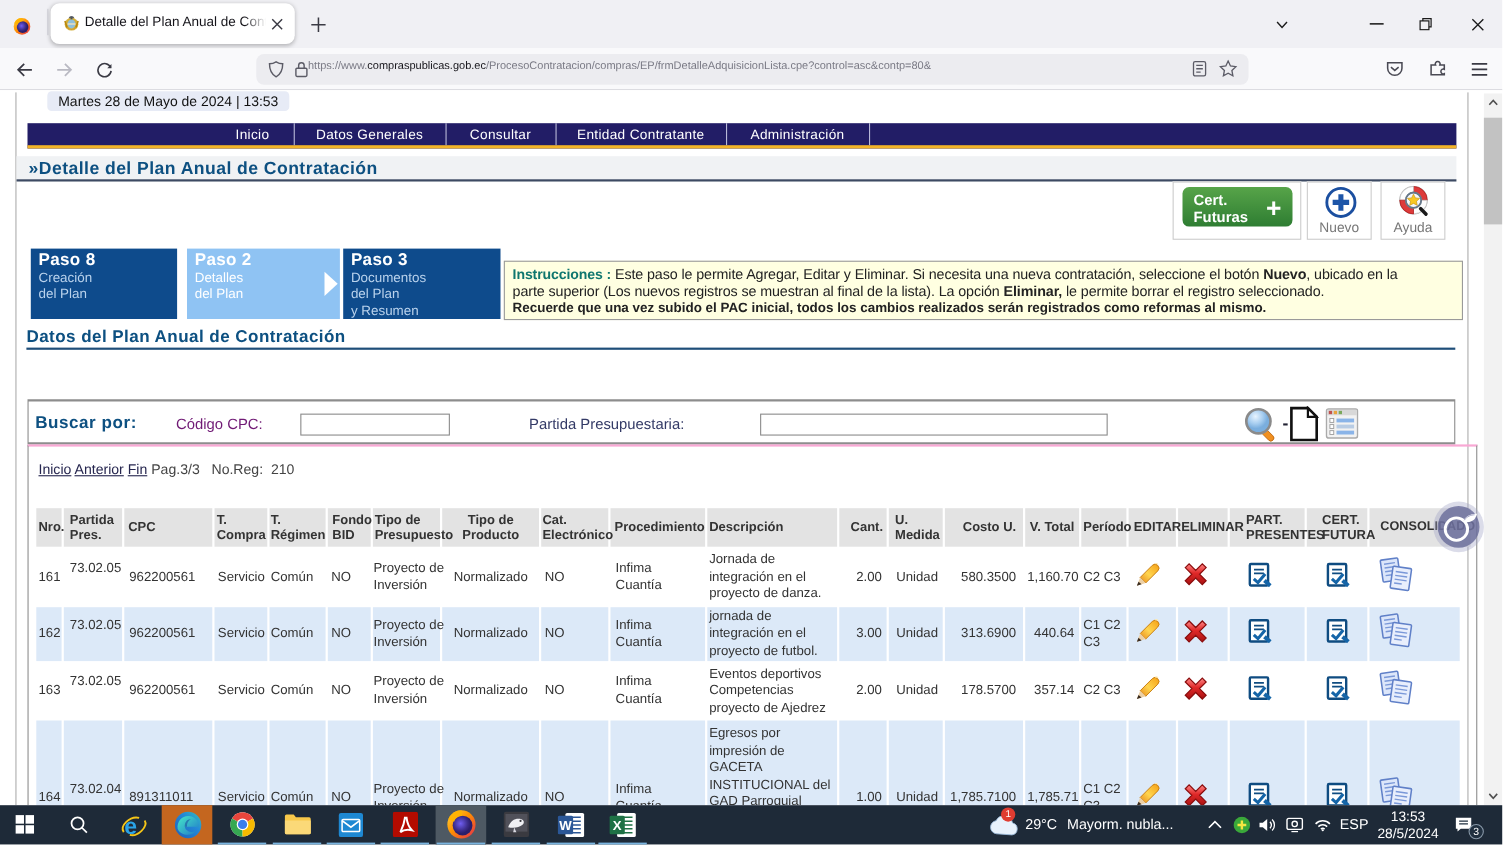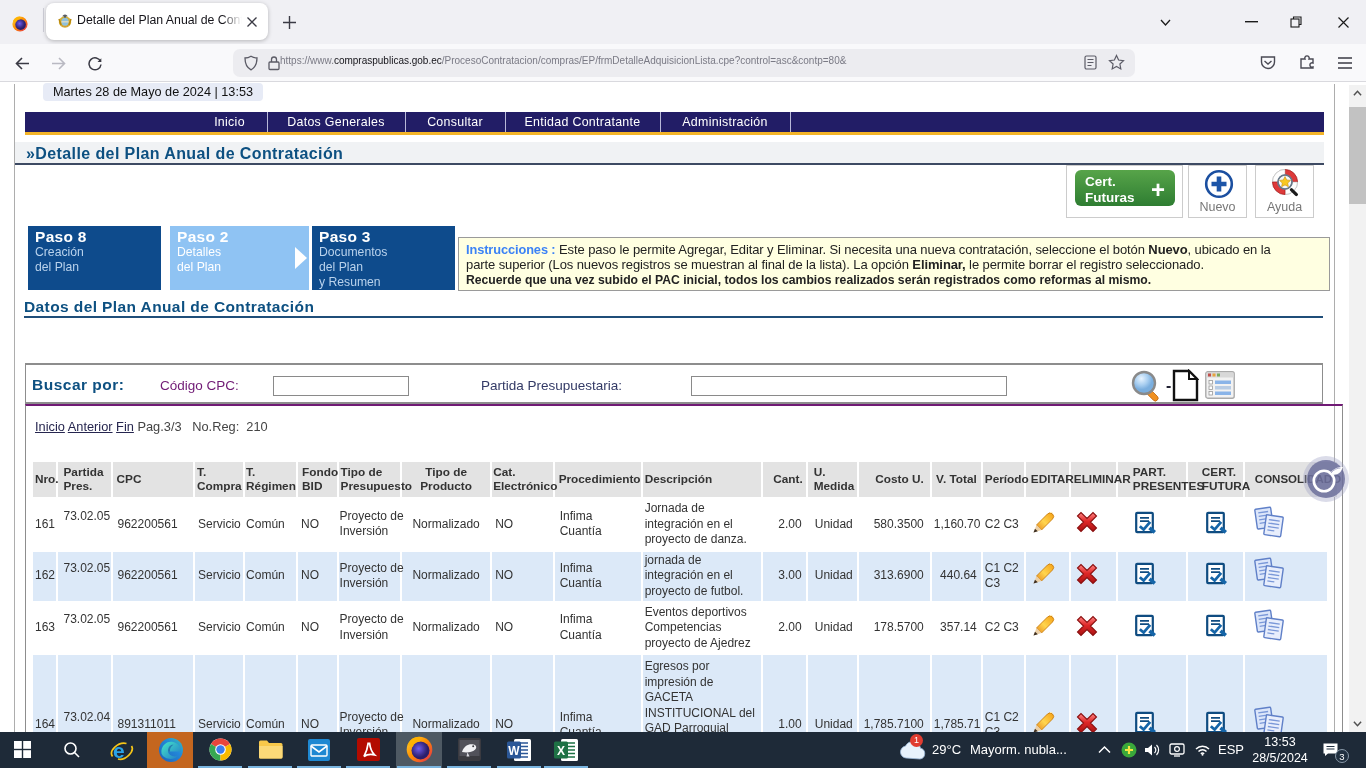--- a/index.html
+++ b/index.html
@@ -36,21 +36,21 @@
 .paso b { font-size:15.5px; letter-spacing:.3px; display:block; line-height:16px; }
 .paso .sub { font-size:12.2px; line-height:15px; margin-top:0px; }
 #instr { position:absolute; left:458px; top:155px; width:872px; height:54px; background:#ffffe1; border:1px solid #9a9a9a; font-size:13px; color:#222; padding:4px 6px 0 7px; line-height:15px; letter-spacing:-0.1px; }
 #datoshead { position:absolute; left:24px; top:216px; width:1299px; height:20px; border-bottom:2px solid #1f4e79; }
 #datoshead span { font-size:15.5px; font-weight:bold; color:#0d5081; letter-spacing:0.4px; }
 .datarow { position:absolute; left:24px; width:1299px; height:22px; font-size:12.8px; line-height:21px; border:1px solid #b9b9b9; }
 .datarow .lbl { position:absolute; left:20px; color:#333a66; }
 .datarow .val { position:absolute; left:433px; color:#222; }
 #buscarzone { position:absolute; left:25px; top:281px; width:1298px; height:41px; border:1px solid #8d8d8d; border-top:2px solid #8d8d8d; border-bottom:2px solid #8d8d8d; }
 #buscarrow { position:absolute; left:0; top:0; width:1296px; height:37px; }
-#tablebox { position:absolute; left:25px; top:322px; width:1318px; height:328px; border:1px solid #8d8d8d; border-top:2px solid #701a75; border-bottom:none; }
+#tablebox { position:absolute; left:25px; top:322px; width:1318px; height:328px; border:1px solid #8d8d8d; border-top:2px solid #f9a8d4; border-bottom:none; }
 .input { position:absolute; top:11px; height:20px; background:#fff; border:1px solid #8a8a8a; }
 #pagrow2 { position:absolute; left:9px; top:13px; font-size:12.8px; color:#444; }
 #pagrow2 a { color:#26264f; text-decoration:underline; }
 
 
 #tbl { position:absolute; left:5px; top:53px; width:1308px; border-collapse:separate; border-spacing:2px 3px; table-layout:fixed; }
 #tbl th { background:#e3e3e3; font-size:11.8px; color:#333; font-weight:bold; text-align:left; padding:1px 0 1px 3px; vertical-align:middle; line-height:13.5px; white-space:nowrap; overflow:visible; }
 #tbl td { background:#fff; font-size:12px; color:#333; padding:1px 2px; vertical-align:middle; line-height:15.5px; }
 #tbl tr.blue td { background:#dce9f8; }
 .num { text-align:right; }
@@ -217,21 +217,21 @@
       <svg class="abs" style="right:1px;top:20px" width="14" height="24" viewBox="0 0 14 24">
           <path d="M1 1 L13 12 L1 23 Z" fill="#fff"></path>
         </svg>
     </div>
     <div class="paso" style="left:312px;width:143px;background:#0e4b8c">
       <b>Paso 3</b>
         <div class="sub" style="color:#b9d2ec">Documentos<br>del Plan<br>y Resumen</div>
     </div>
 
     <div id="instr">
-      <span style="color:#3b82f6;font-weight:bold;font-size:12.8px">Instrucciones :</span> Este paso le permite Agregar, Editar y Eliminar. Si necesita una nueva contratación, seleccione el botón <b>Nuevo</b>, ubicado en la<br>
+      <span style="color:#0f766e;font-weight:bold;font-size:12.8px">Instrucciones :</span> Este paso le permite Agregar, Editar y Eliminar. Si necesita una nueva contratación, seleccione el botón <b>Nuevo</b>, ubicado en la<br>
       parte superior (Los nuevos registros se muestran al final de la lista). La opción <b>Eliminar,</b> le permite borrar el registro seleccionado.<br>
       <b style="font-size:12.2px;letter-spacing:0">Recuerde que una vez subido el PAC inicial, todos los cambios realizados serán registrados como reformas al mismo.</b>
     </div>
 
     <div id="datoshead"><span>Datos del Plan Anual de Contratación</span></div>
 
     <div id="buscarzone">
       <div id="buscarrow">
         <span class="abs" style="left:6px;top:11px;font-size:15.5px;font-weight:bold;color:#0d5081;letter-spacing:0.5px">Buscar por:</span>
         <span class="abs" style="left:134px;top:13px;font-size:13.5px;color:#701a75">Código CPC:</span>

